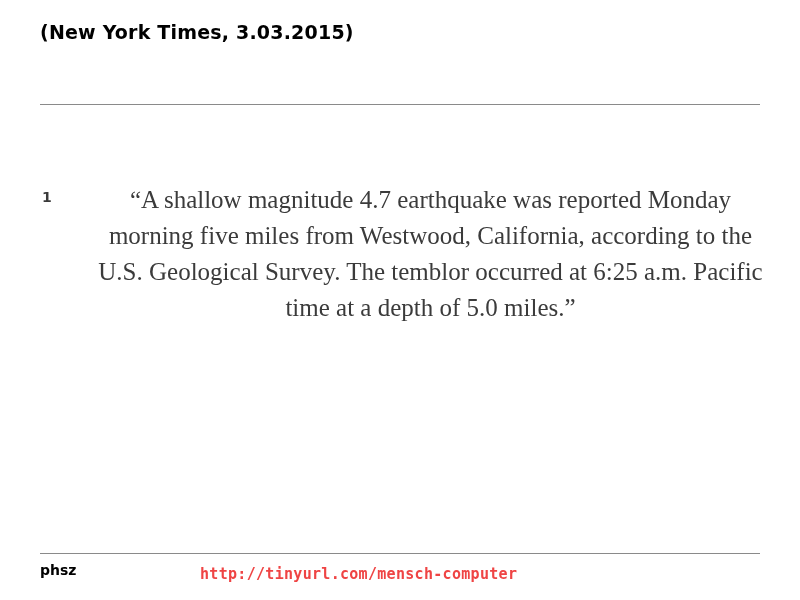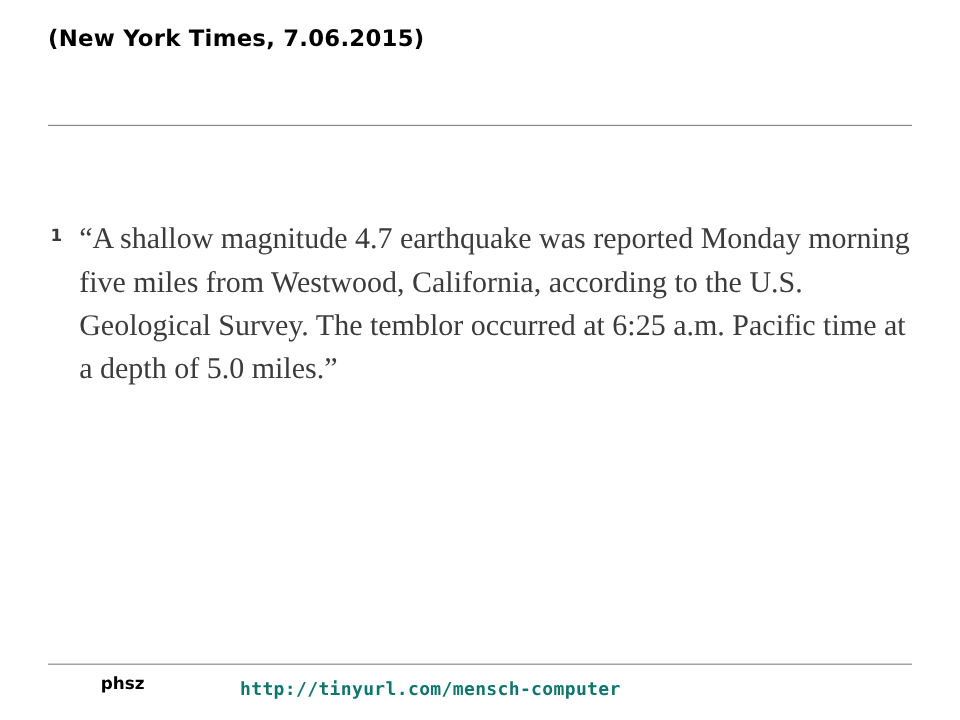--- a/index.html
+++ b/index.html
@@ -60,58 +60,58 @@
     flex: 0 0 24px;
     text-align: left;
     padding-top: 7px;
   }
   .quote-text {
     font-family: "Liberation Serif", serif;
     font-size: 25px;
     line-height: 36px;
     color: #3b3b3b;
     width: 700px;
-    text-align: left;
+    text-align: center;
+    margin-left: 23px;
   }
   .footer-rule {
     position: absolute;
     left: 40px;
     top: 553px;
     width: 720px;
     height: 1px;
     background: #8a8a8a;
   }
   .footer-left {
     position: absolute;
     left: 40px;
     top: 562px;
     font-family: "DejaVu Sans", sans-serif;
     font-size: 14px;
     font-weight: bold;
     color: #000000;
-    margin-left: 44px;
   }
   .footer-url {
     position: absolute;
     left: 200px;
     top: 565px;
     font-family: "DejaVu Sans Mono", monospace;
     font-size: 15px;
     font-weight: bold;
-    color: #0f766e;
+    color: #ef4444;
     letter-spacing: 0.3px;
   }
 </style>
 </head>
 <body>
 
 <div class="slide">
 
   <div class="title-block">
-    <div class="title-line">(New York Times, 7.06.2015)</div>
+    <div class="title-line">(New York Times, 3.03.2015)</div>
   </div>
 
   <div class="title-rule"></div>
 
   <div class="quote-block">
     <div class="quote-number">1</div>
     <div class="quote-text">“A shallow magnitude 4.7 earthquake was reported Monday morning five miles from Westwood, California, according to the U.S. Geological Survey. The temblor occurred at 6:25 a.m. Pacific time at a depth of 5.0 miles.”</div>
   </div>
 
   <div class="footer-rule"></div>

